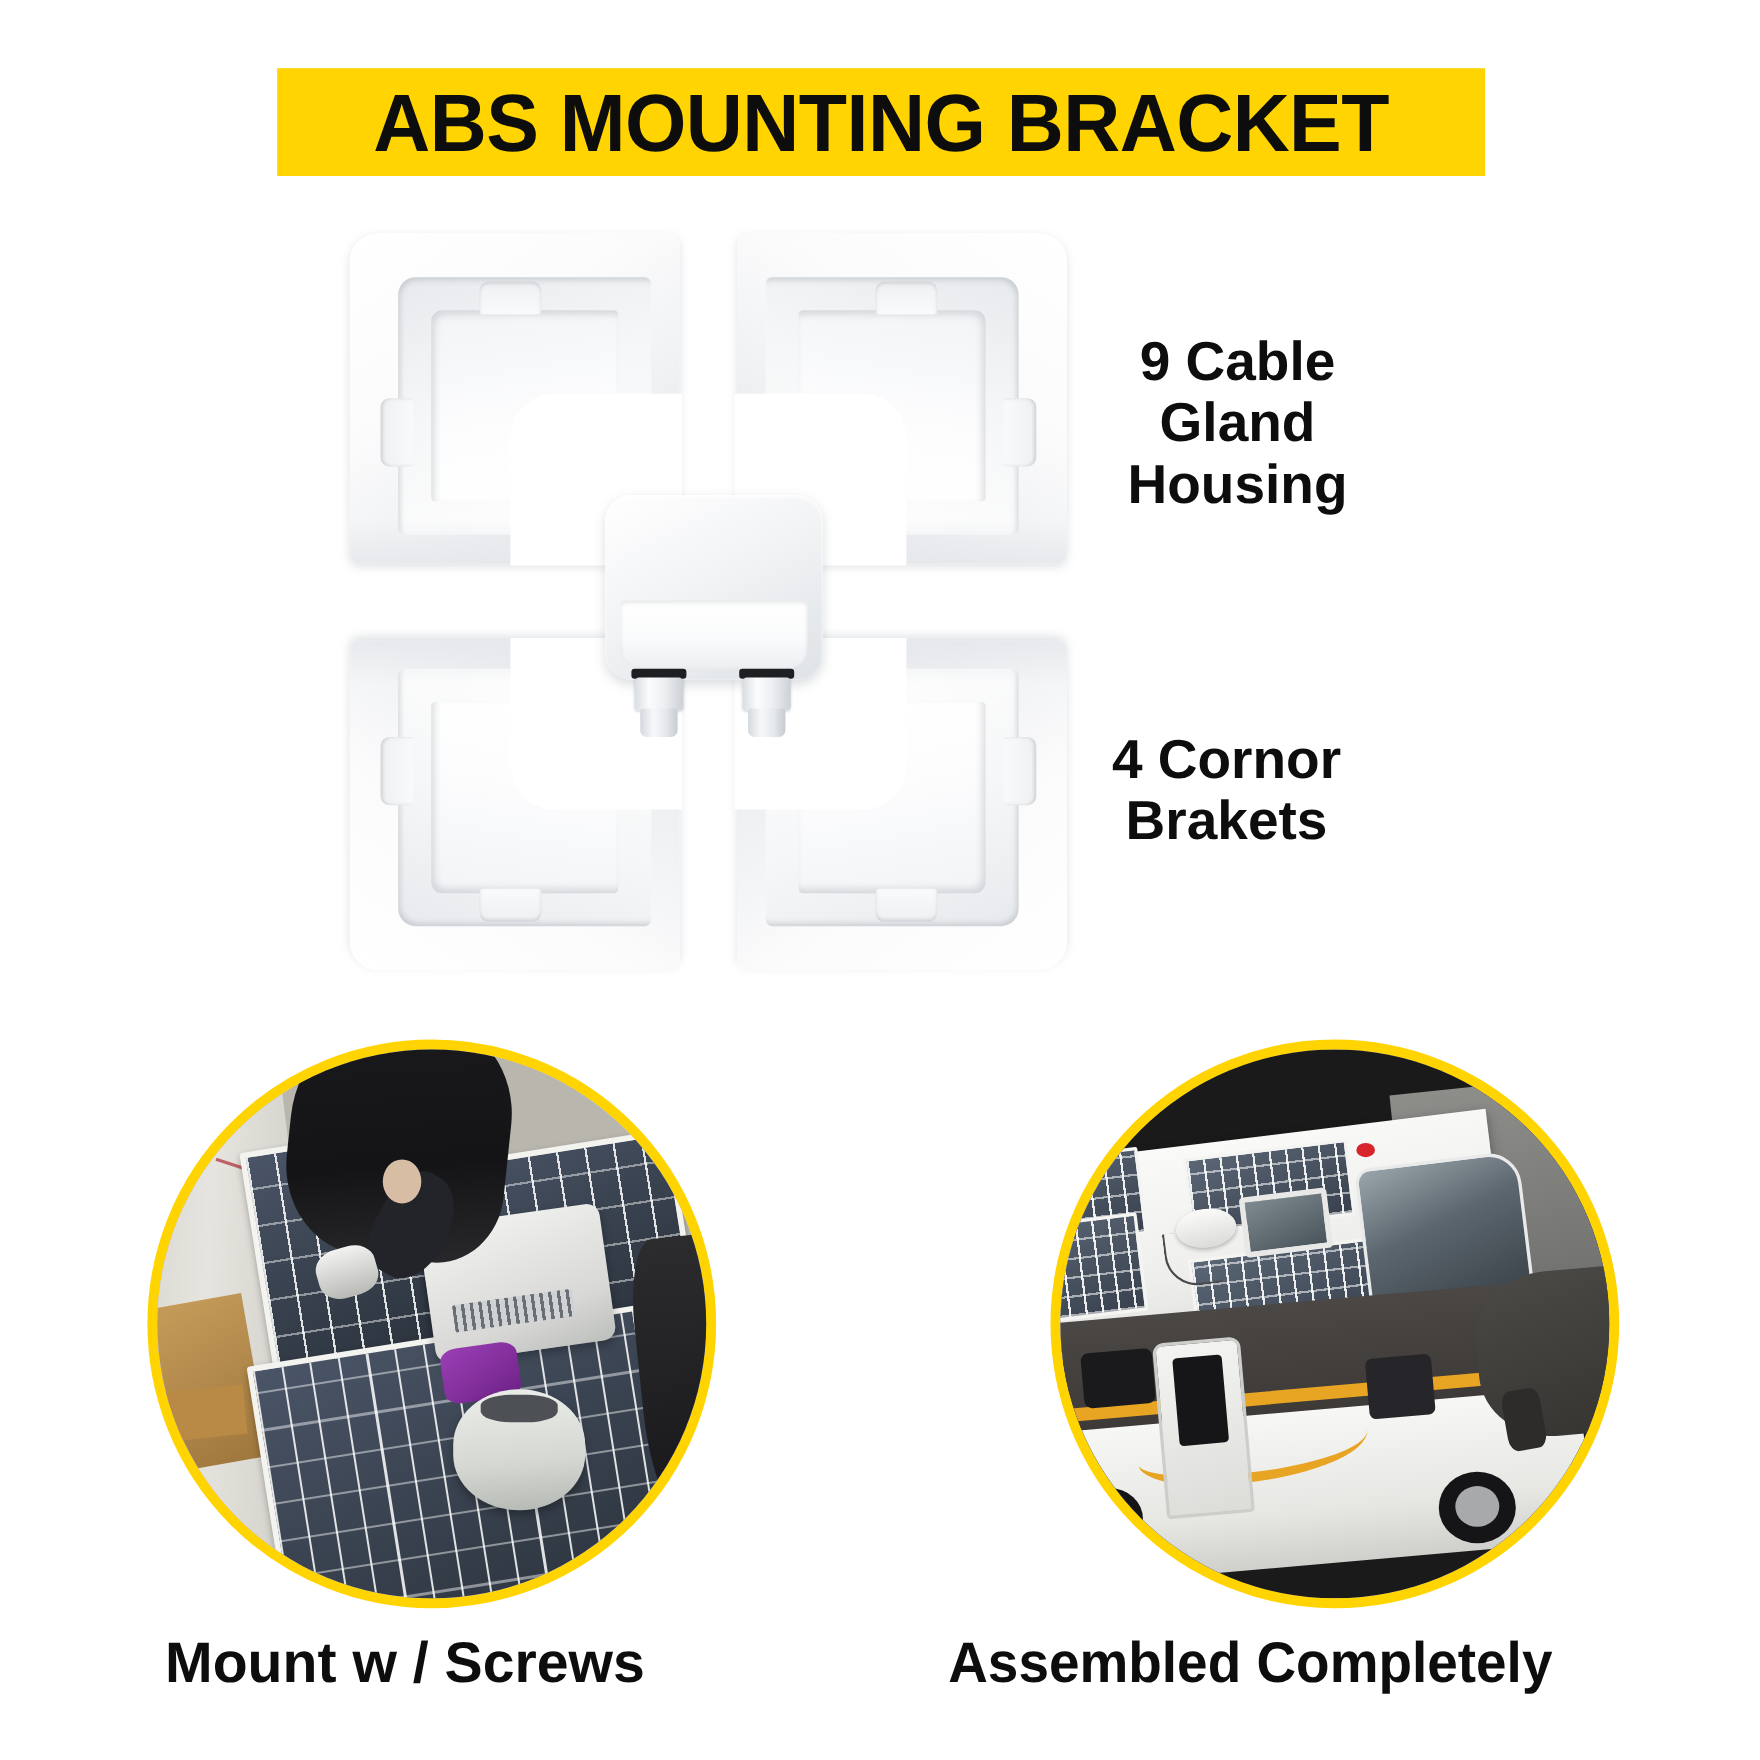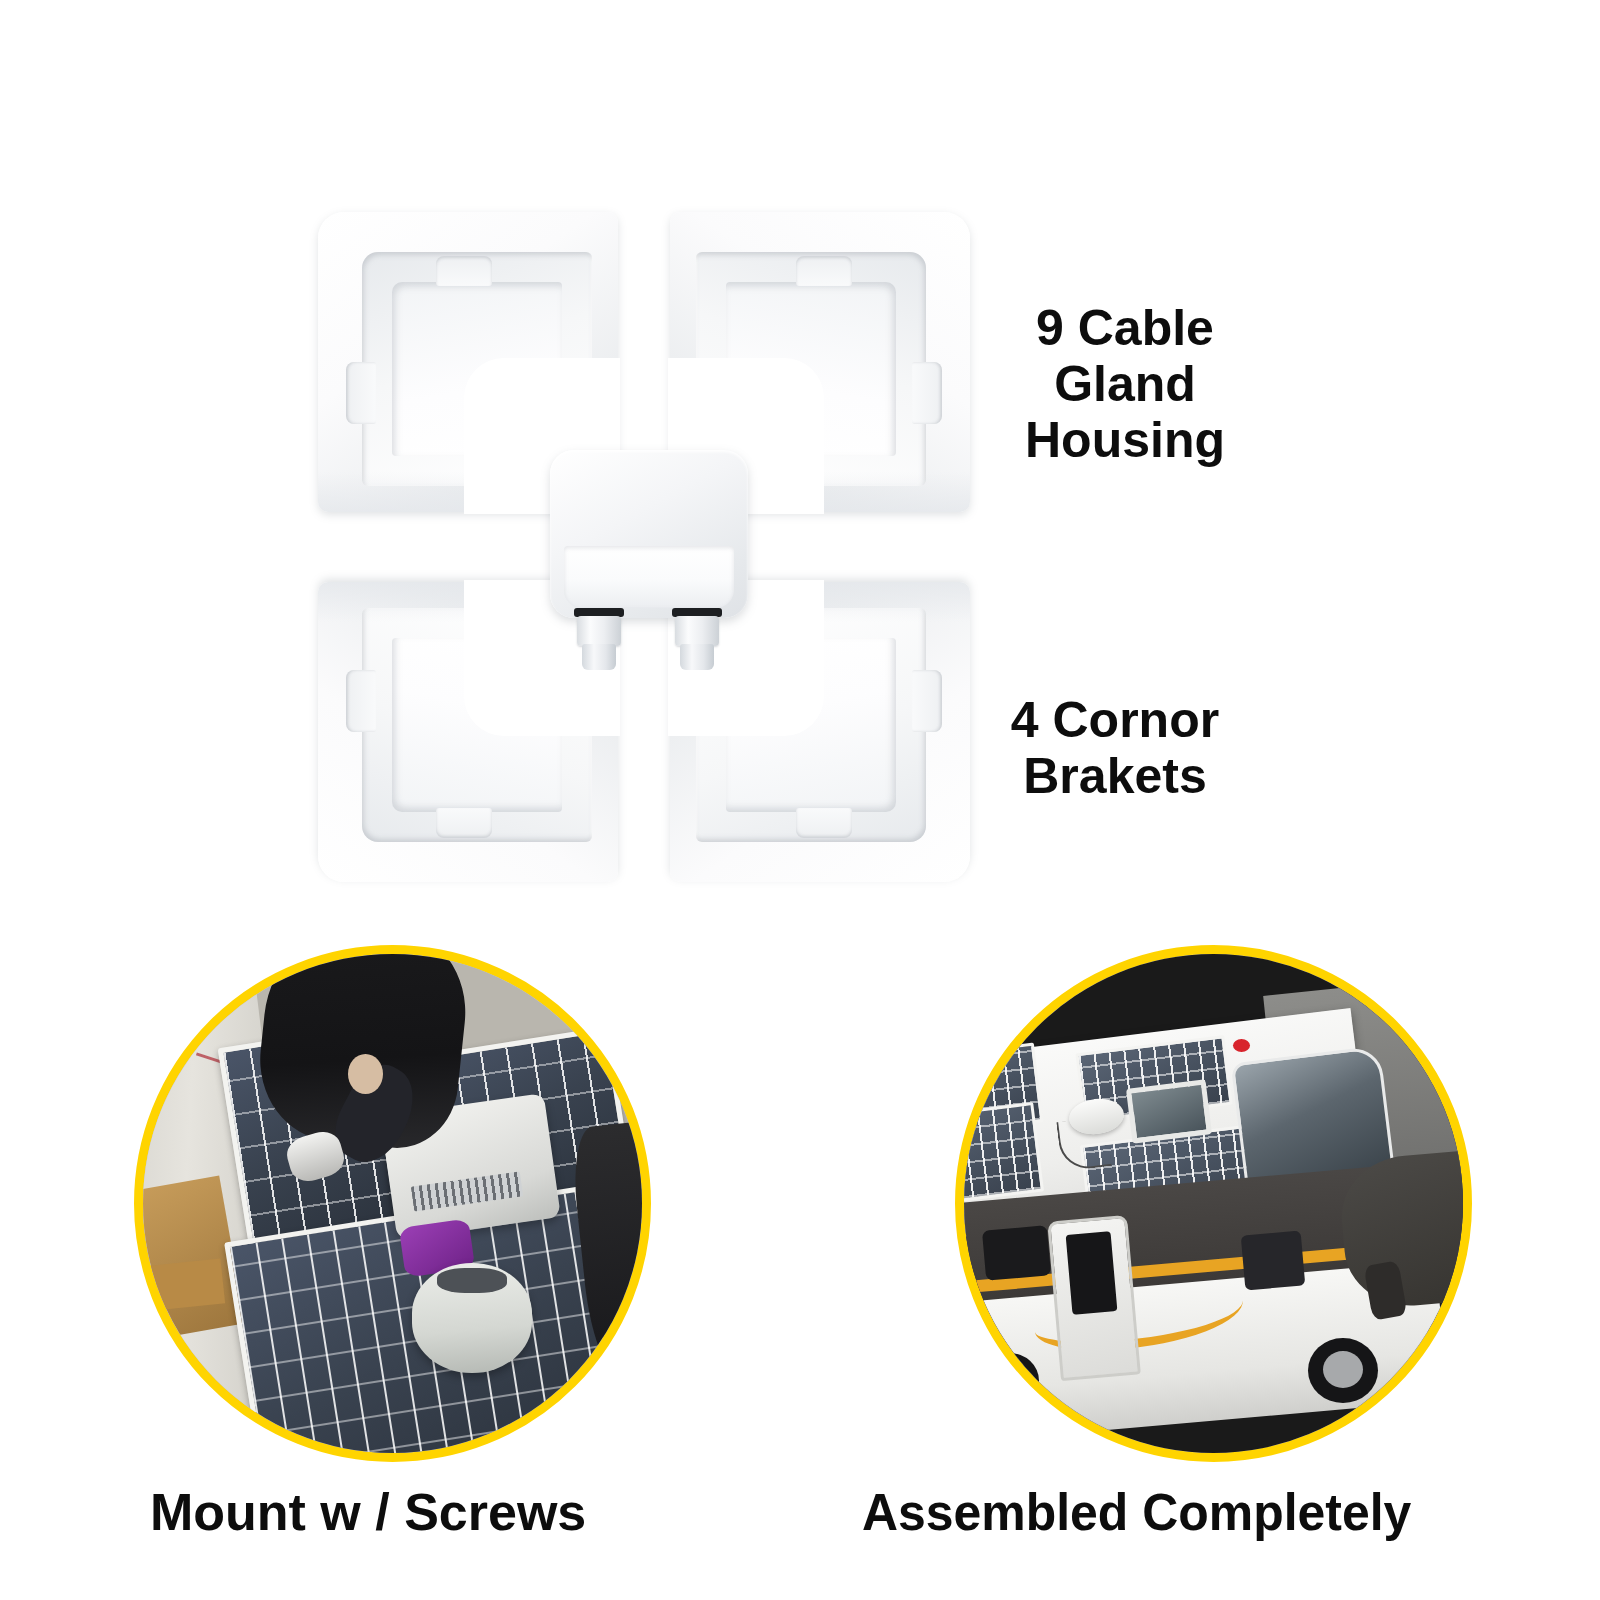--- a/index.html
+++ b/index.html
@@ -113,21 +113,21 @@
     background: linear-gradient(90deg,#d4d9de 0%,#f7f8fa 35%,#e4e7eb 70%,#c6ccd2 100%);
   }
 
   
   .callout {
     position: absolute; text-align: center;
     font-weight: bold; color: #0d0d0d;
     font-size: 50px; line-height: 1.12;
   }
   .callout.one  { left: 960px; top: 300px; width: 330px; }
-  .callout.four { left: 950px; top: 692px; width: 330px; }
+  .callout.four { left: 950px; top: 662px; width: 330px; }
 
   
   .photo-circle {
     position: absolute; width: 517px; height: 517px;
     border-radius: 50%;
     border: 9px solid var(--accent, #FFD400);
     overflow: hidden; background: #cfcfcf;
   }
   .photo-circle.left  { left: 134px; top: 945px; }
   .photo-circle.right { left: 955px; top: 945px; }
@@ -327,20 +327,23 @@
     font-size: 52px; white-space: nowrap;
   }
   .caption.c-left  { left: 150px;  top: 1482px; text-align: center; }
   .caption.c-right { left: 862px;  top: 1482px; transform: scaleX(0.96); transform-origin: left center; }
 </style>
 </head>
 <body>
 
 <div id="page">
 
+  <div class="banner">
+    <div class="banner-text">ABS MOUNTING BRACKET</div>
+  </div>
 
   <div class="hero">
 
     <div class="bracket tl">
       <div class="bk-body"></div>
       <div class="bk-rim"></div>
       <div class="bk-well"></div>
       <div class="bk-tab-top"></div>
       <div class="bk-tab-side"></div>
       <div class="bk-edge"></div>

